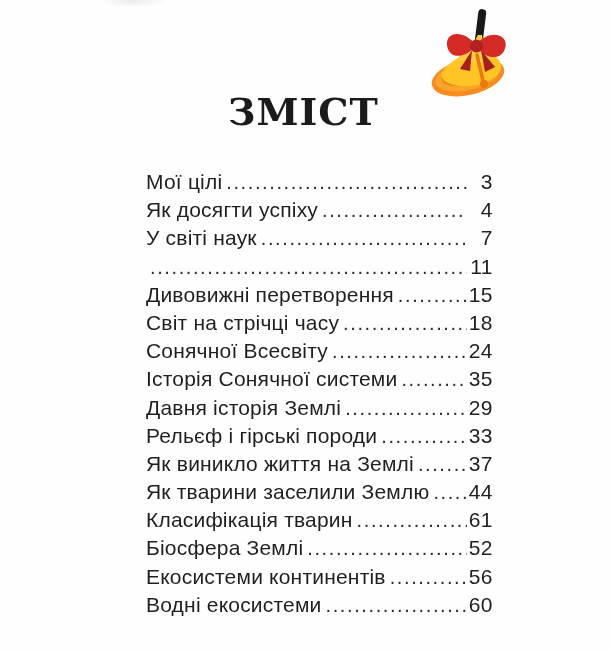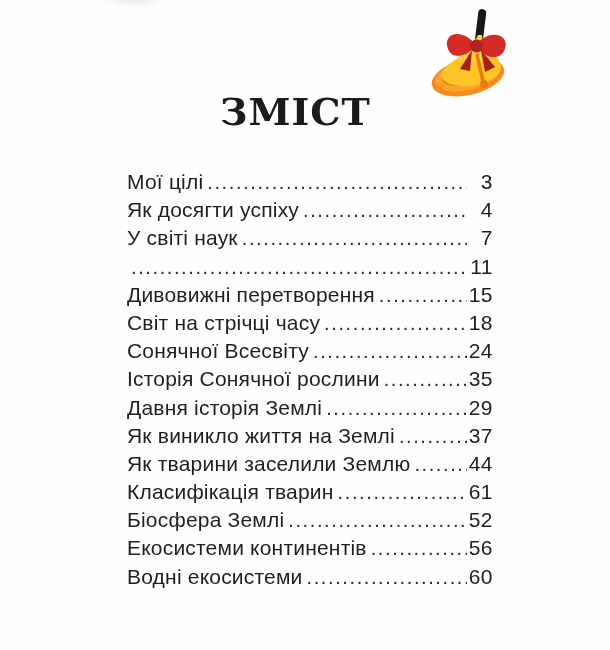--- a/index.html
+++ b/index.html
@@ -24,21 +24,21 @@
     position: absolute;
     left: 98px;
     top: -6px;
     width: 70px;
     height: 14px;
     background: radial-gradient(ellipse at center, rgba(150,150,150,0.18), rgba(255,255,255,0) 70%);
     border-radius: 50%;
   }
   .page-title {
     position: absolute;
-    left: 220px;
+    left: 228px;
     top: 64px;
     font-family: "DejaVu Serif", serif;
     font-weight: 700;
     font-size: 38px;
     letter-spacing: 1px;
     color: #1b1b1b;
   }
   .bell {
     position: absolute;
     left: 428px;
@@ -51,20 +51,21 @@
     left: 127px;
     top: 170px;
     width: 366px;
   }
   .toc-row {
     display: flex;
     align-items: baseline;
     height: 28.2px;
     font-size: 21px;
     white-space: nowrap;
+    margin-left: 19px;
   }
   .toc-label {
     flex: 0 0 auto;
     letter-spacing: 0.2px;
   }
   .dot-leader {
     flex: 1 1 auto;
     overflow: hidden;
     margin: 0 2px 0 4px;
     min-width: 8px;
@@ -153,30 +154,35 @@
       <span class="toc-label">Світ на стрічці часу</span>
       <span class="dot-leader"></span>
       <span class="toc-page">18</span>
     </div>
       <div class="toc-row">
       <span class="toc-label">Сонячної Всесвіту</span>
       <span class="dot-leader"></span>
       <span class="toc-page">24</span>
     </div>
       <div class="toc-row">
-      <span class="toc-label">Історія Сонячної рослини</span>
+      <span class="toc-label">Історія Сонячної системи</span>
       <span class="dot-leader"></span>
       <span class="toc-page">35</span>
     </div>
       <div class="toc-row">
       <span class="toc-label">Давня історія Землі</span>
       <span class="dot-leader"></span>
       <span class="toc-page">29</span>
     </div>
       <div class="toc-row">
+      <span class="toc-label">Рельєф і гірські породи</span>
+      <span class="dot-leader"></span>
+      <span class="toc-page">33</span>
+    </div>
+      <div class="toc-row">
       <span class="toc-label">Як виникло життя на Землі</span>
       <span class="dot-leader"></span>
       <span class="toc-page">37</span>
     </div>
       <div class="toc-row">
       <span class="toc-label">Як тварини заселили Землю</span>
       <span class="dot-leader"></span>
       <span class="toc-page">44</span>
     </div>
       <div class="toc-row">

